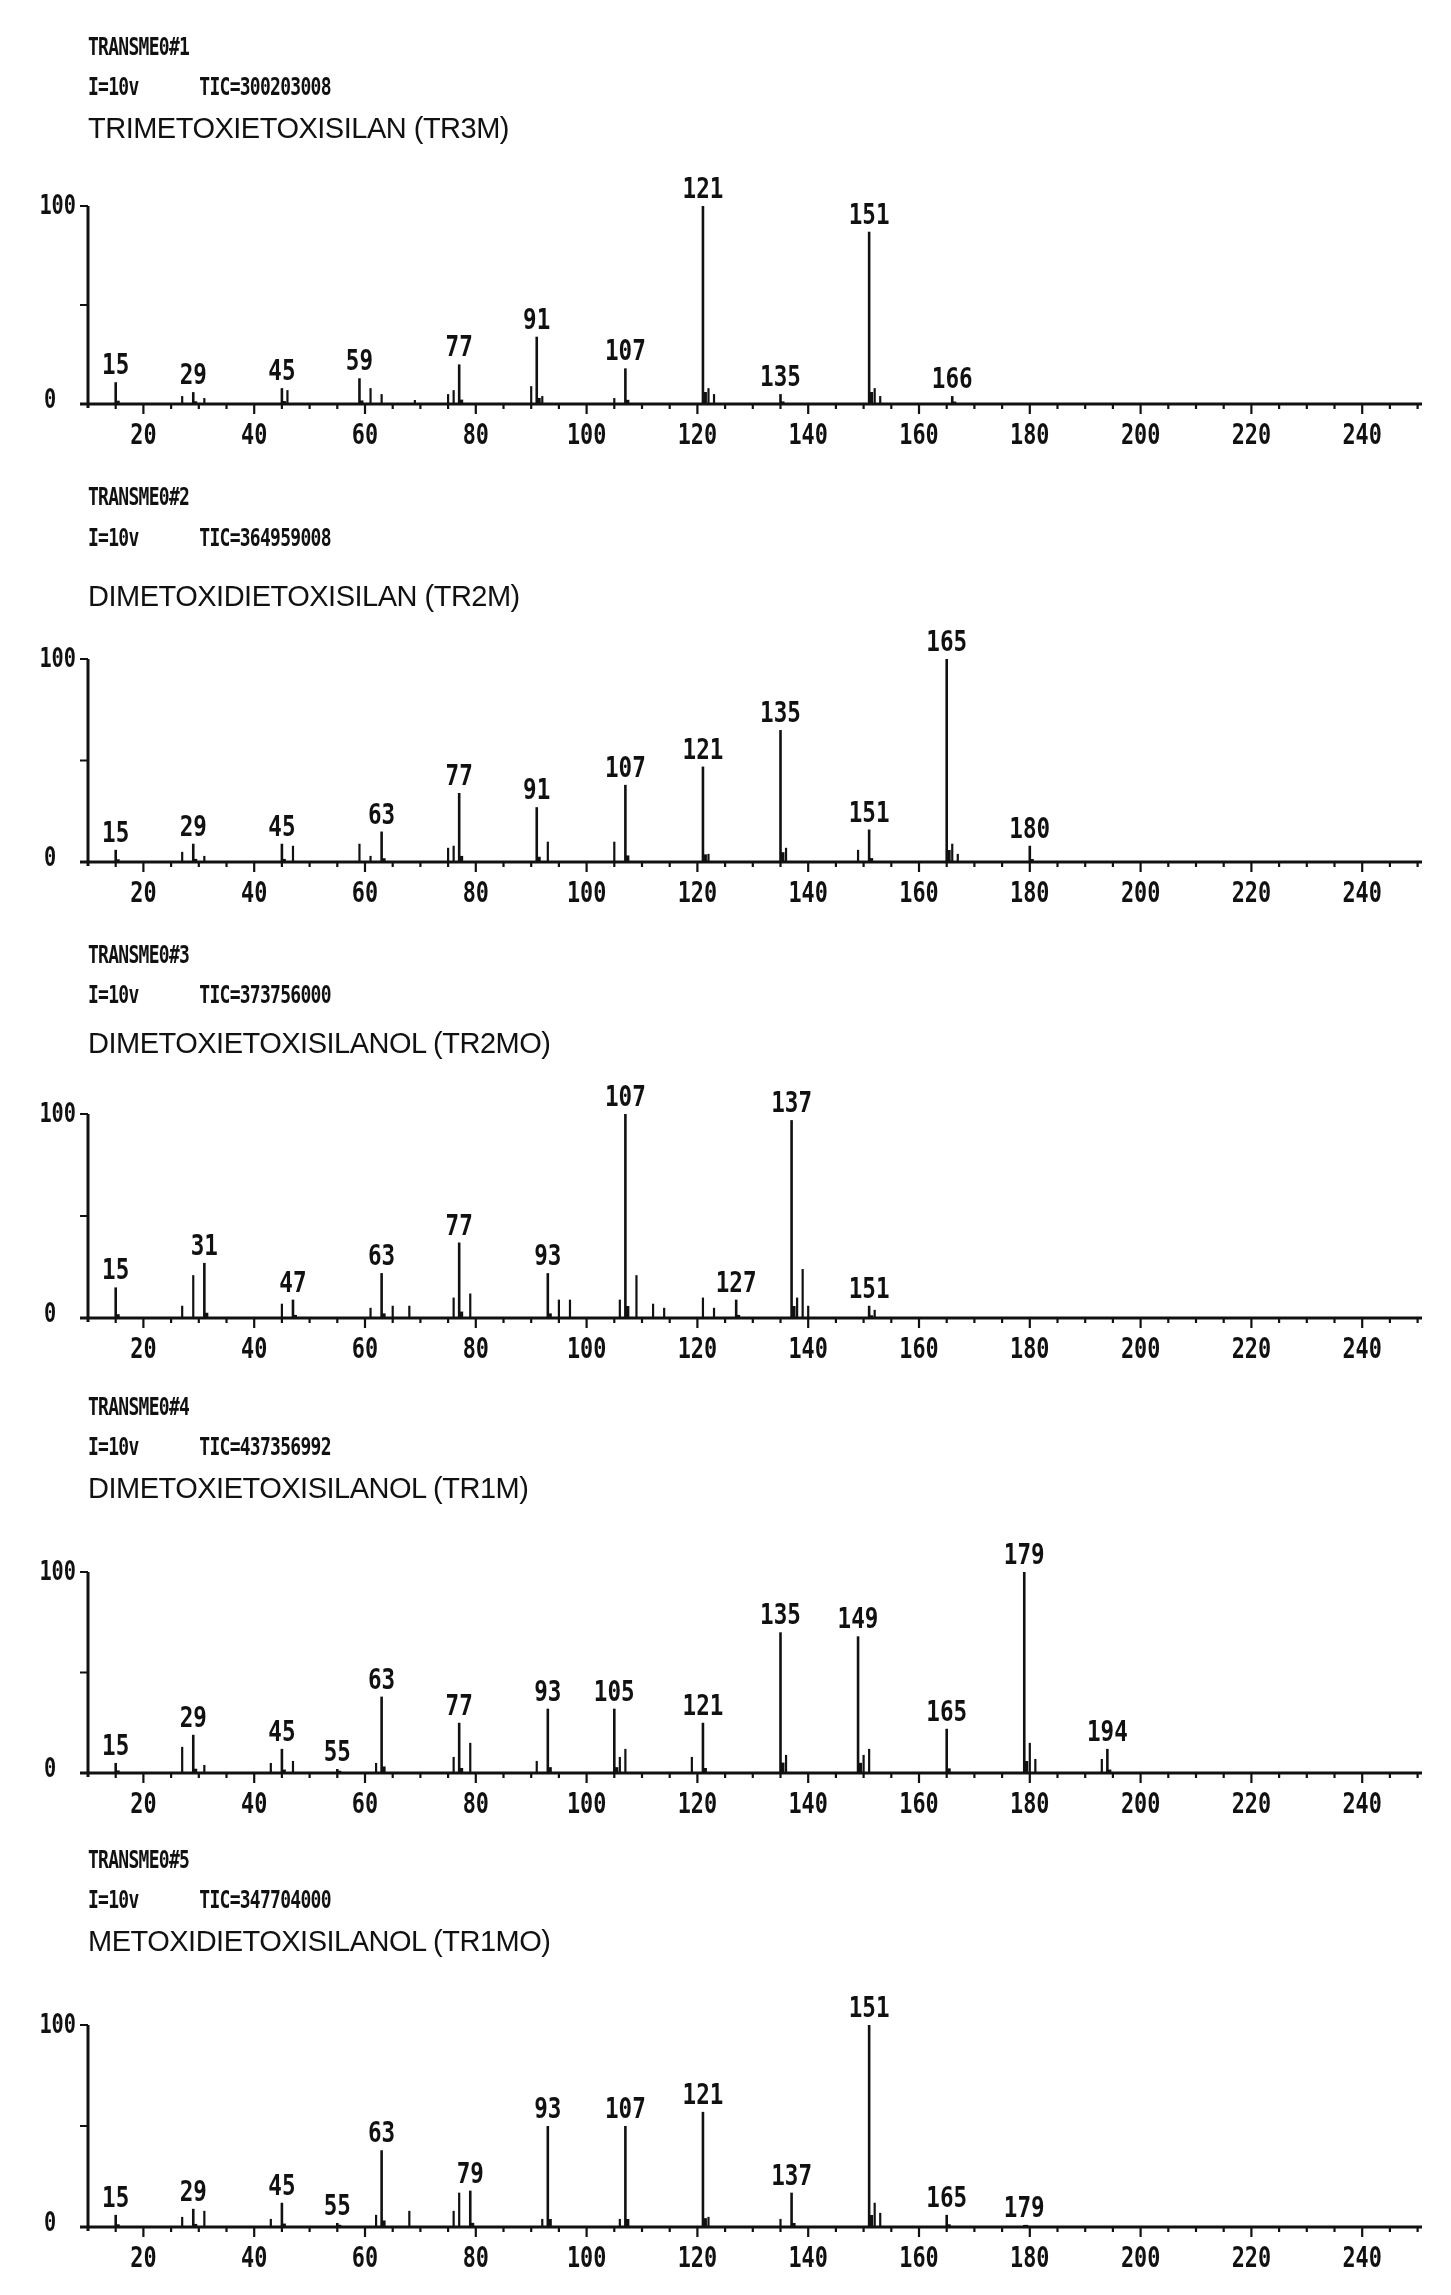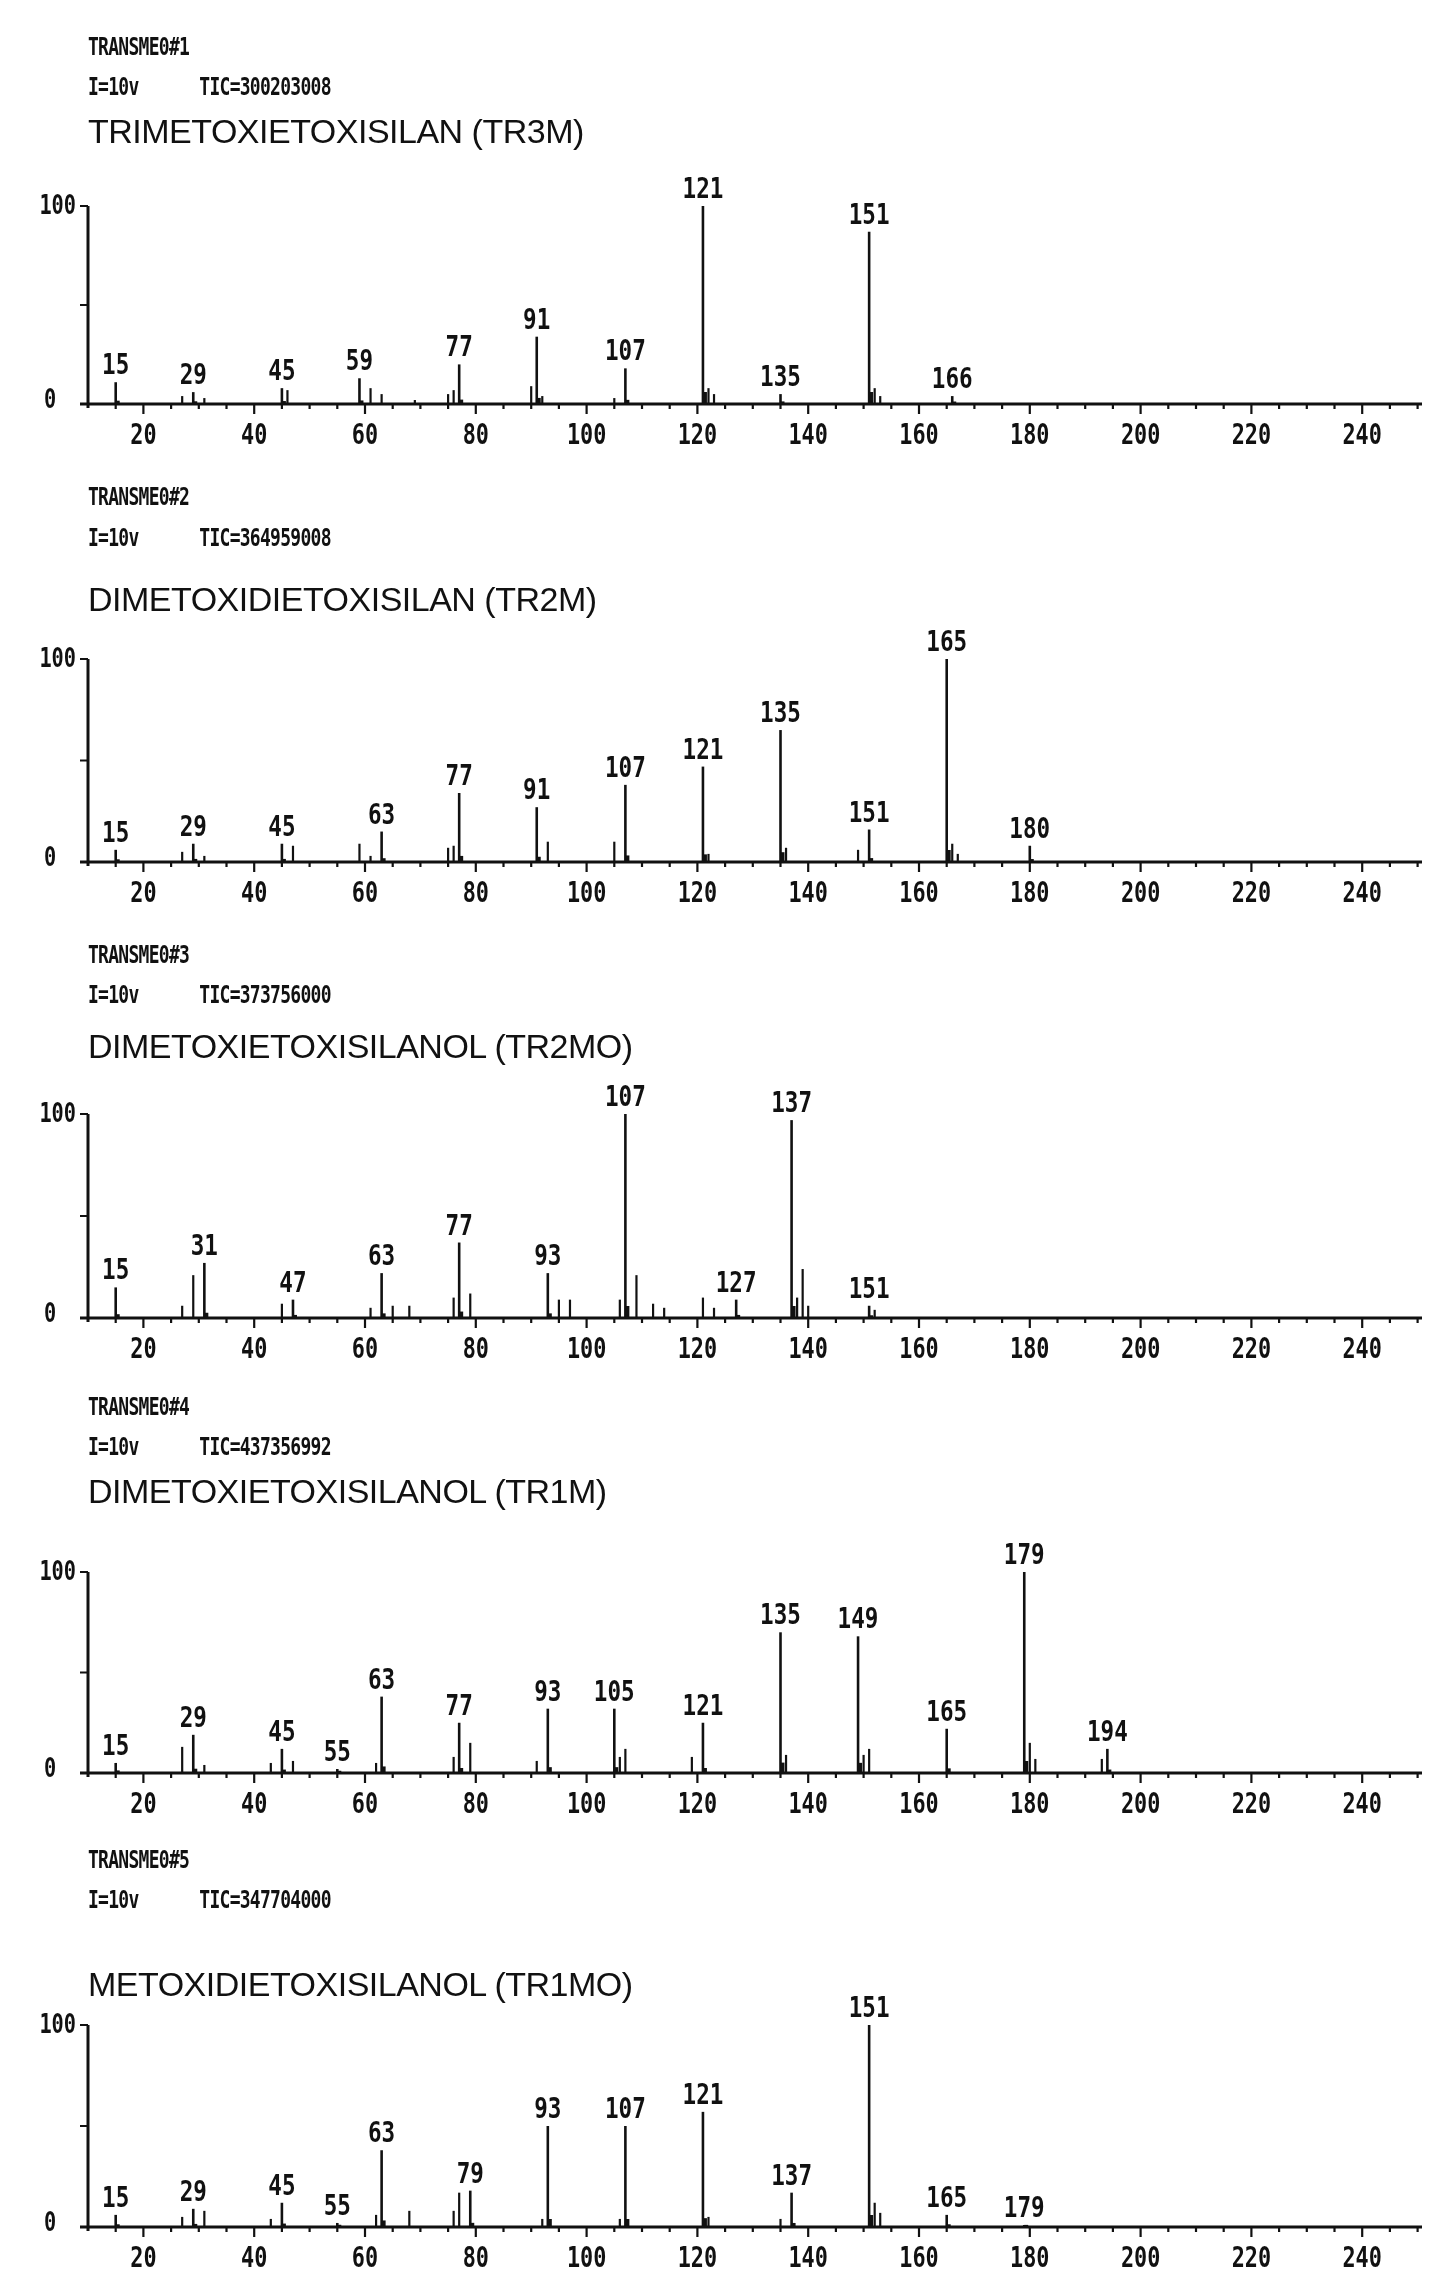--- a/index.html
+++ b/index.html
@@ -1,20 +1,20 @@
 <!DOCTYPE html>
 <html><head>
 <meta charset="utf-8">
 <style>
   html, body { margin: 0; padding: 0; background: #ffffff; }
   body { width: 1451px; height: 2295px; position: relative; overflow: hidden; font-family: "DejaVu Sans Mono", monospace; color: #111; }
   .panel { position: absolute; left: 0; width: 1451px; }
   .hdr { position: absolute; left: 88px; white-space: pre; color: #111; }
   .hdr.code { font-family: "DejaVu Sans Mono", monospace; font-size: 25px; font-weight: bold; transform: scaleX(0.72); transform-origin: left top; letter-spacing: -1px; }
-  .hdr.name { font-family: "Liberation Sans", sans-serif; font-size: 34px; letter-spacing: -0.5px; }
+  .hdr.name { font-family: "Liberation Sans", sans-serif; font-size: 29px; letter-spacing: -0.5px; }
   svg.plot { position: absolute; left: 0; }
   svg text { font-family: "DejaVu Sans Mono", monospace; fill: #111; }
 </style>
 </head>
 <body>
 
 <div id="root">
     <div class="panel" style="top: 0px;">
       <div class="hdr code" style="top: 32px;">TRANSME0#1</div>
       <div class="hdr code" style="top: 72px;">I=10v      TIC=300203008</div>
@@ -518,21 +518,21 @@
           <text x="1024.26" y="1564" font-size="29" text-anchor="middle" font-weight="bold" transform="translate(1024.26,1564) scale(0.78,1) translate(-1024.26,-1564)">179</text>
           <line x1="1107.3600000000001" y1="1773" x2="1107.3600000000001" y2="1748.88" stroke="#111" stroke-width="2.6"></line>
           <line x1="1109.3600000000001" y1="1773" x2="1109.3600000000001" y2="1769.56" stroke="#111" stroke-width="4"></line>
           <text x="1107.3600000000001" y="1740.88" font-size="29" text-anchor="middle" font-weight="bold" transform="translate(1107.3600000000001,1740.88) scale(0.78,1) translate(-1107.3600000000001,-1740.88)">194</text>
         </g>
       </svg>
     </div>
     <div class="panel" style="top: 0px;">
       <div class="hdr code" style="top: 1845px;">TRANSME0#5</div>
       <div class="hdr code" style="top: 1885px;">I=10v      TIC=347704000</div>
-      <div class="hdr name" style="top: 1925px; margin-top: 40px;">METOXIDIETOXISILANOL (TR1MO)</div>
+      <div class="hdr name" style="top: 1925px;">METOXIDIETOXISILANOL (TR1MO)</div>
       <svg class="plot" width="1451" height="312" style="top: 1965px;">
         <g transform="translate(0,-1965)">
           <line x1="88" y1="2025" x2="88" y2="2231" stroke="#111" stroke-width="3"></line>
           <line x1="80" y1="2025" x2="88" y2="2025" stroke="#111" stroke-width="2"></line>
           <line x1="80" y1="2126" x2="88" y2="2126" stroke="#111" stroke-width="2"></line>
           <line x1="80" y1="2227" x2="1422" y2="2227" stroke="#111" stroke-width="3"></line>
           <text x="76" y="2033" font-size="26" text-anchor="end" font-weight="bold" transform="translate(76,2033) scale(0.78,1) translate(-76,-2033)">100</text>
           <text x="50" y="2231" font-size="26" text-anchor="middle" font-weight="bold" transform="translate(50,2231) scale(0.78,1) translate(-50,-2231)">0</text>
           <line x1="115.7" y1="2227" x2="115.7" y2="2232" stroke="#111" stroke-width="2.2"></line>
           <line x1="143.4" y1="2227" x2="143.4" y2="2237" stroke="#111" stroke-width="2.2"></line>

